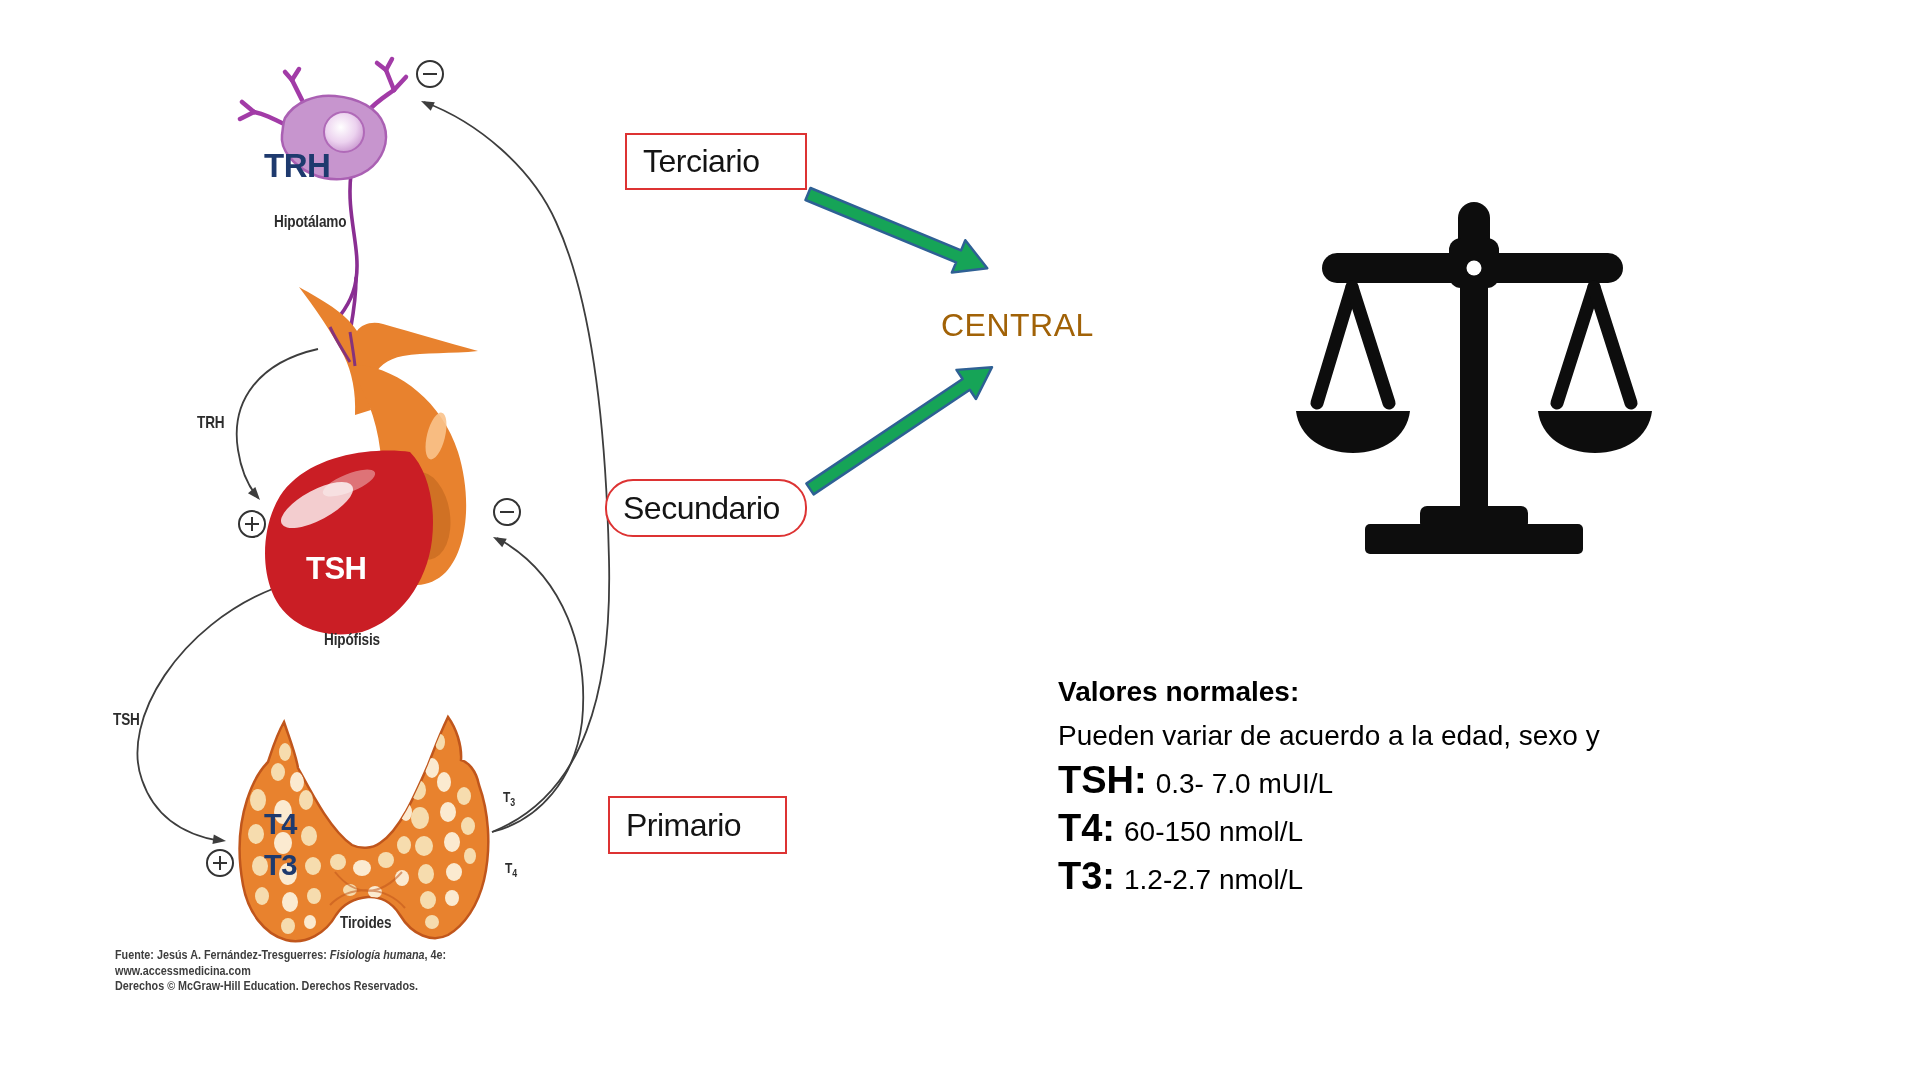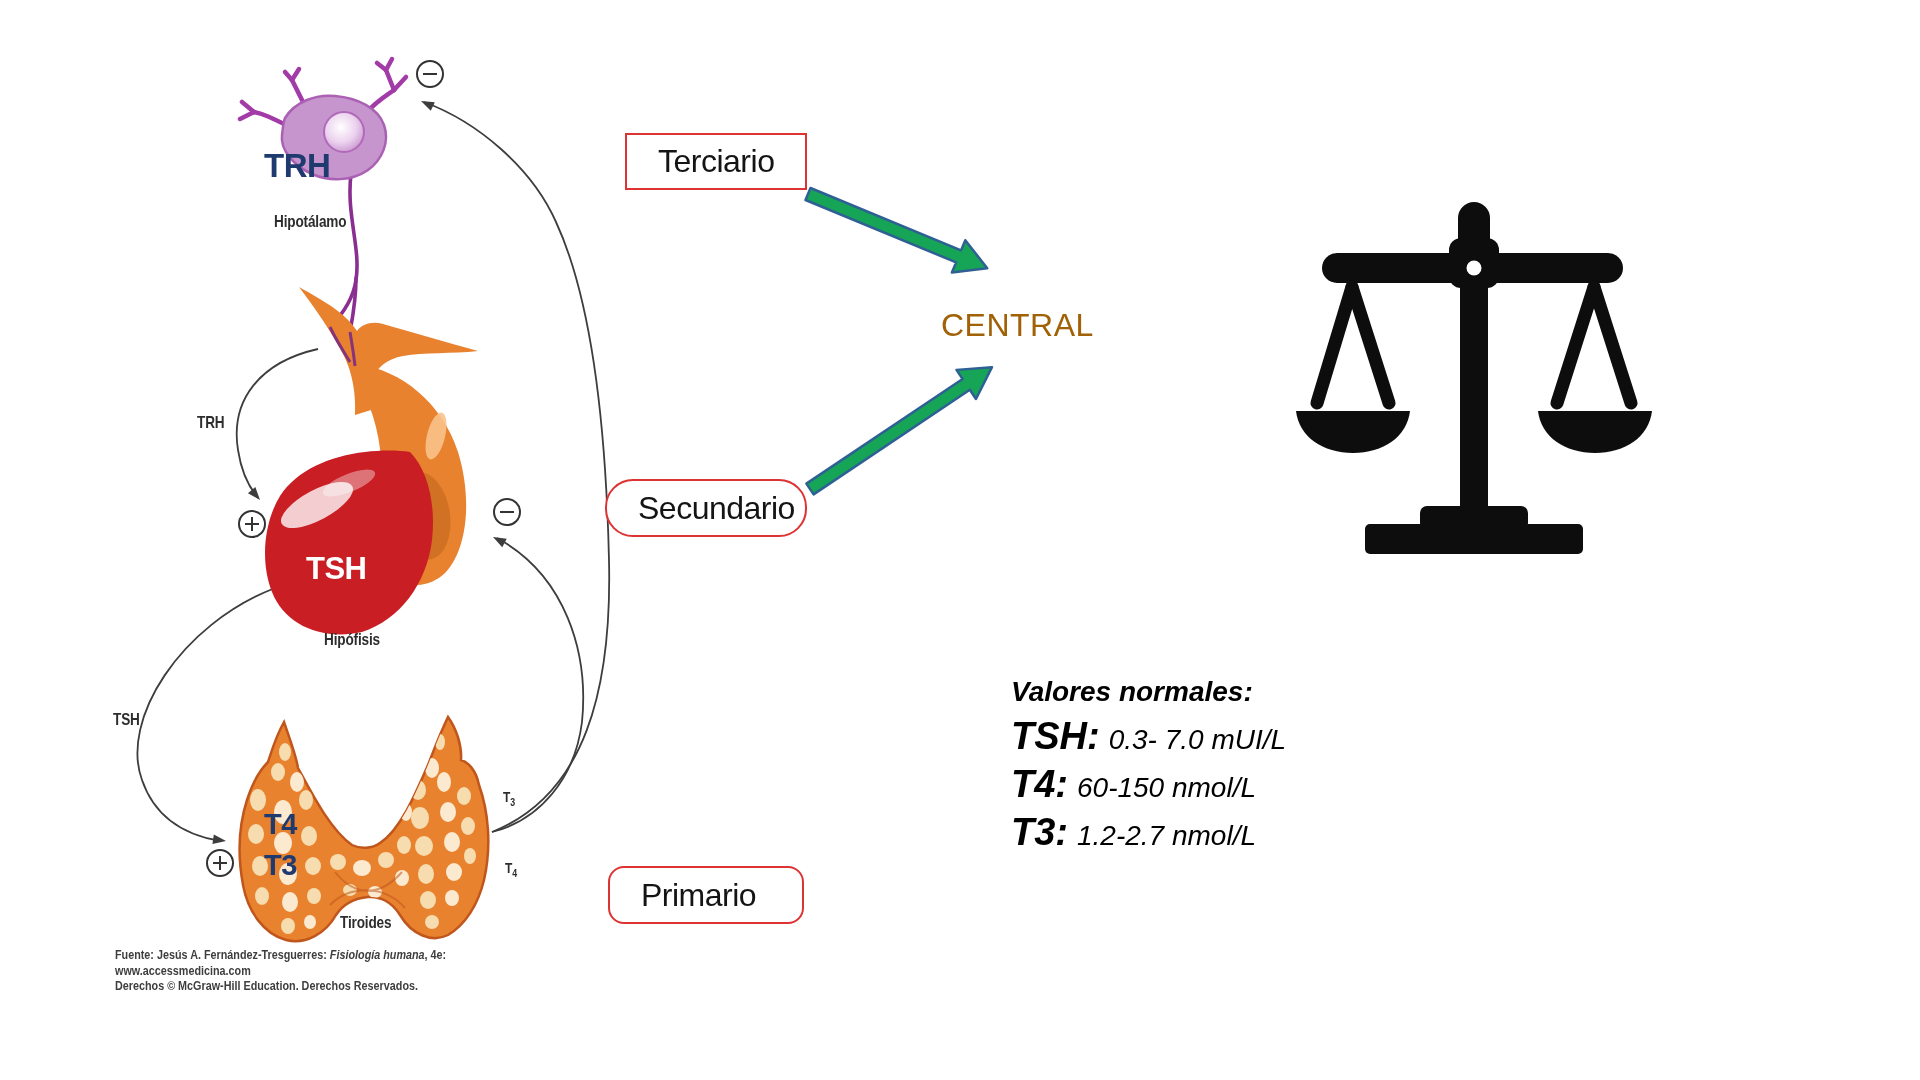--- a/index.html
+++ b/index.html
@@ -9,21 +9,21 @@
   #vector-layer{position:absolute;left:0;top:0;width:1920px;height:1080px;}
   .abs{position:absolute;}
   
   .hormone-big{font-weight:bold;color:#1e3a6e;letter-spacing:-0.5px;}
   
   .dlabel{font-size:17px;font-weight:700;color:#2d2d2d;letter-spacing:-0.2px;
           transform:scaleX(0.8);transform-origin:left top;white-space:nowrap;}
   .subsm{font-size:11px;}
   
   .redbox{border:2px solid #dd3333;background:#ffffff;display:flex;align-items:center;
-          padding-left:31px;box-sizing:border-box;}
+          padding-left:16px;box-sizing:border-box;}
   .redbox span{font-size:32px;color:#141414;letter-spacing:-0.5px;}
   .central-label{font-size:32px;color:#a16207;letter-spacing:0.5px;white-space:nowrap;}
   
   .values{line-height:44px;font-size:28px;color:#000;white-space:nowrap;}
   .values .head{font-weight:bold;}
   .values b{font-size:38px;}
   .values .range{margin-left:9px;}
   
   .source{font-size:13px;line-height:15.5px;font-weight:700;color:#3e3e3e;
           transform:scaleX(0.83);transform-origin:left top;white-space:nowrap;}
@@ -234,27 +234,28 @@
     <div>www.accessmedicina.com</div>
     <div>Derechos © McGraw-Hill Education. Derechos Reservados.</div>
   </div>
 
   <div class="abs redbox" style="left:625px;top:133px;width:182px;height:57px;">
     <span>Terciario</span>
   </div>
   <div class="abs redbox" style="left:605px;top:479px;width:202px;height:58px;border-radius:28px;">
     <span>Secundario</span>
   </div>
-  <div class="abs redbox" style="left:608px;top:866px;width:196px;height:58px;border-radius:16px;">
+  <div class="abs redbox" style="left:608px;top:796px;width:179px;height:58px;">
     <span>Primario</span>
   </div>
   <div class="abs central-label" style="left:941px;top:307px;">CENTRAL</div>
 
-  <div class="abs values" style="left:1011px;top:670px;font-style:italic;">
+  <div class="abs values" style="left:1058px;top:670px;">
     <div class="head">Valores normales:</div>
+    <div>Pueden variar de acuerdo a la edad, sexo y</div>
     <div>
       <b>TSH:</b><span class="range">0.3- 7.0 mUI/L</span>
     </div>
     <div>
       <b>T4:</b><span class="range">60-150 nmol/L</span>
     </div>
     <div>
       <b>T3:</b><span class="range">1.2-2.7 nmol/L</span>
     </div>
   </div>

